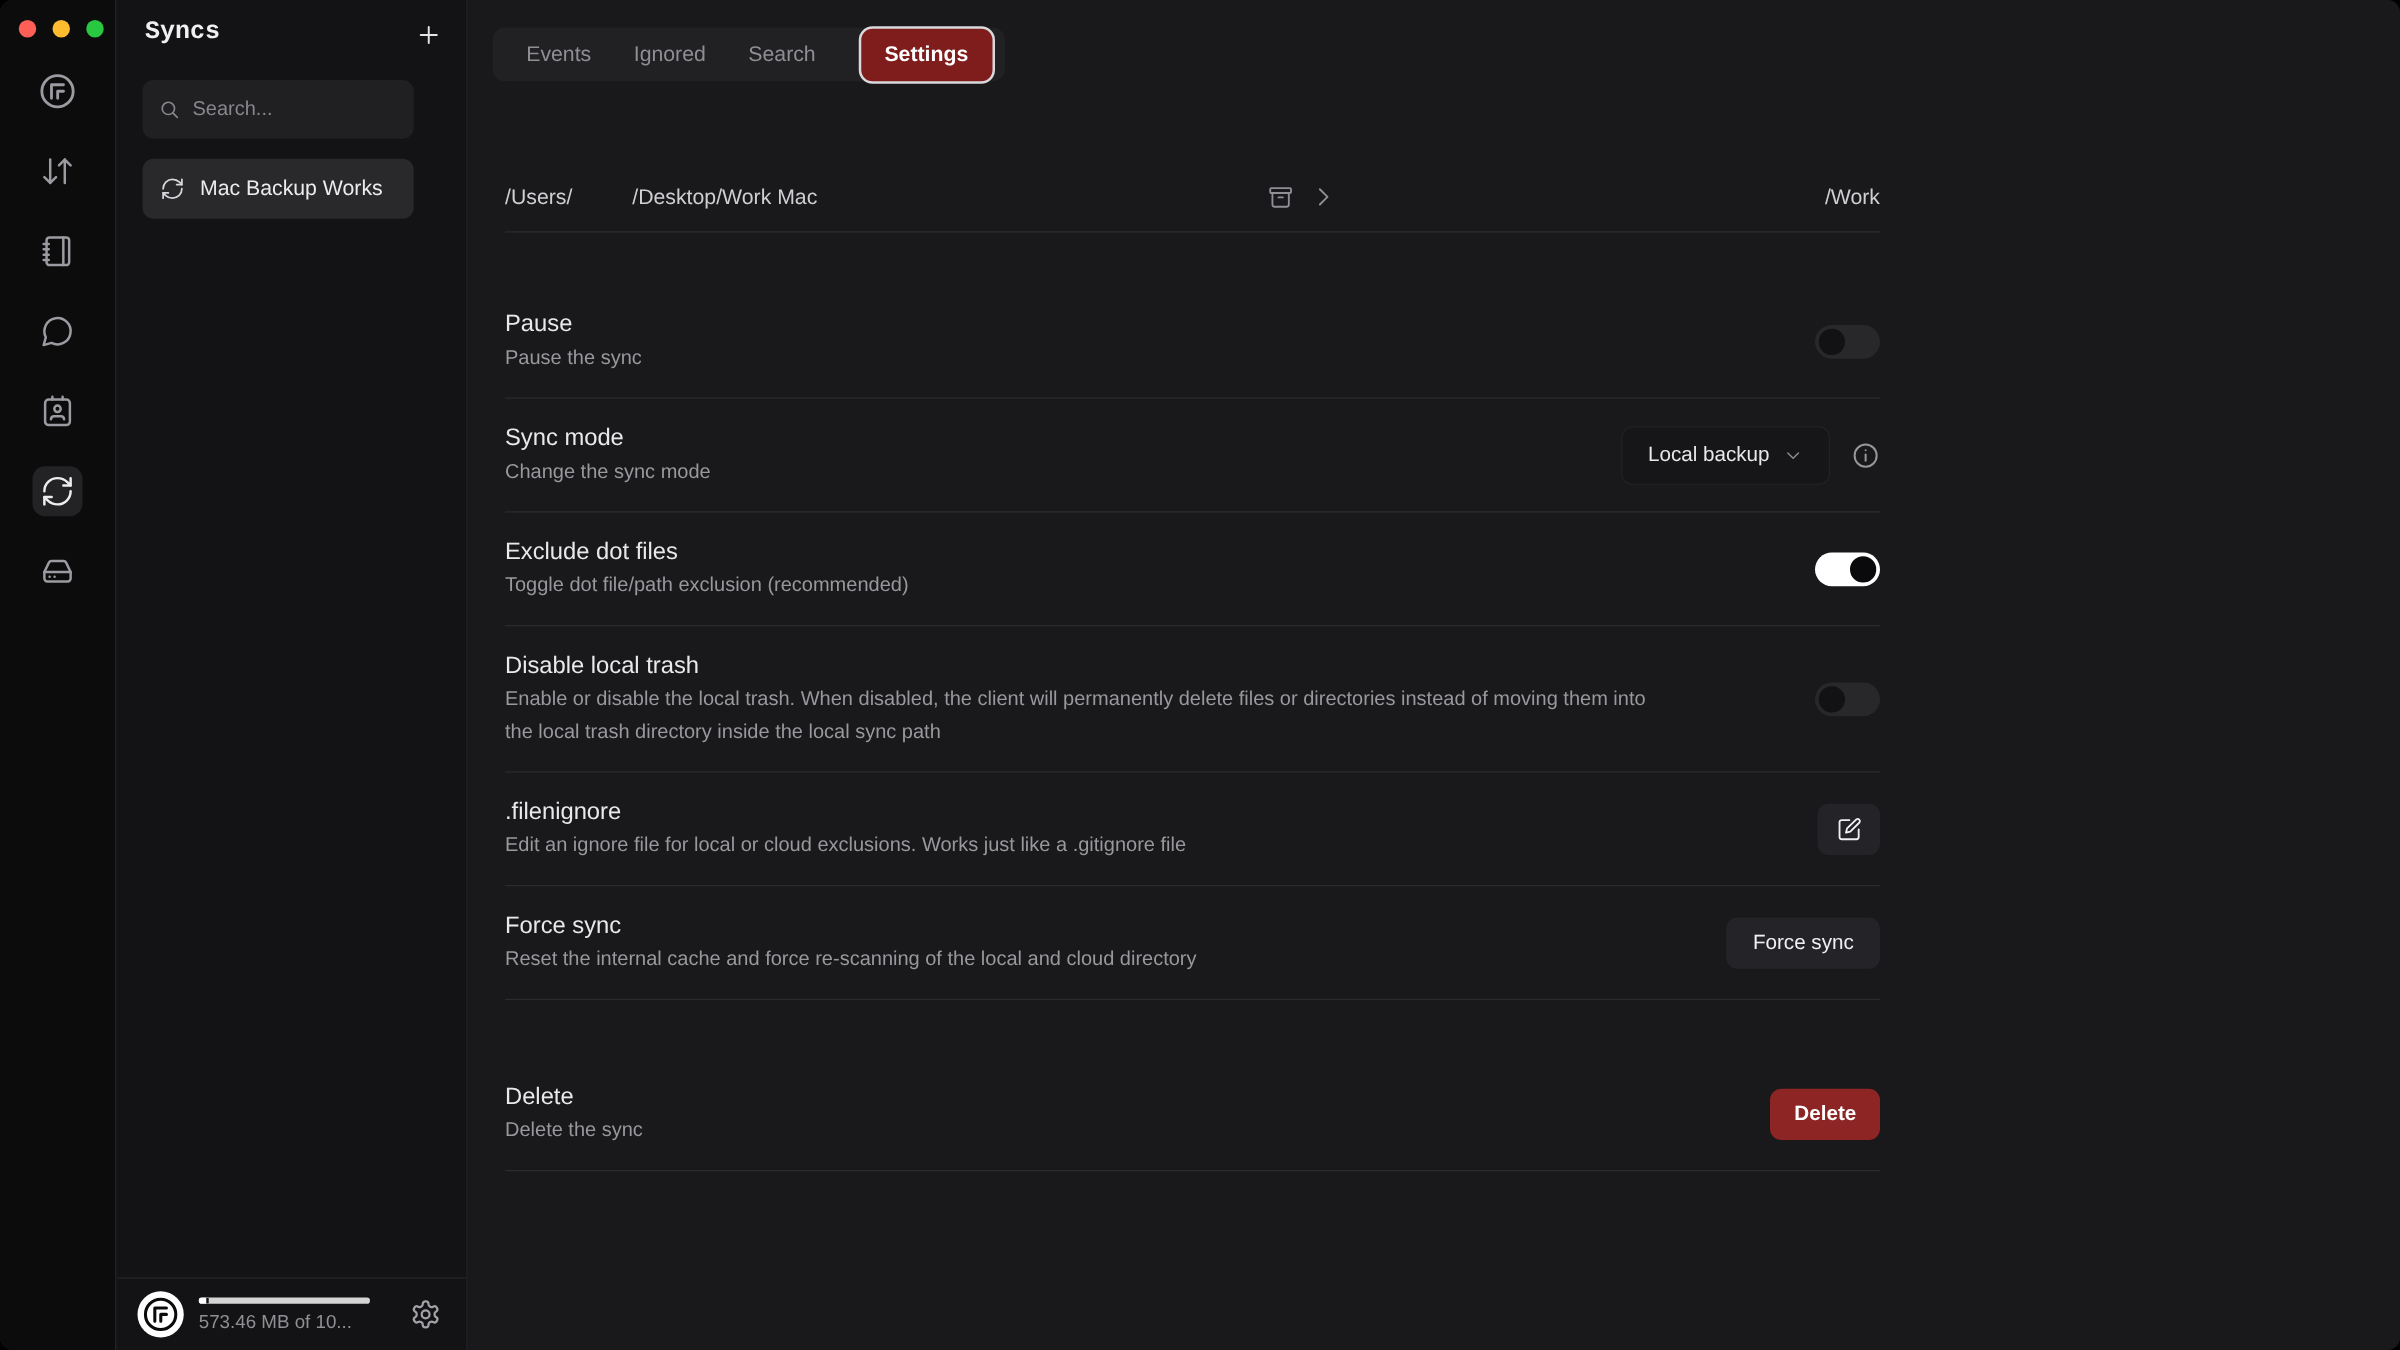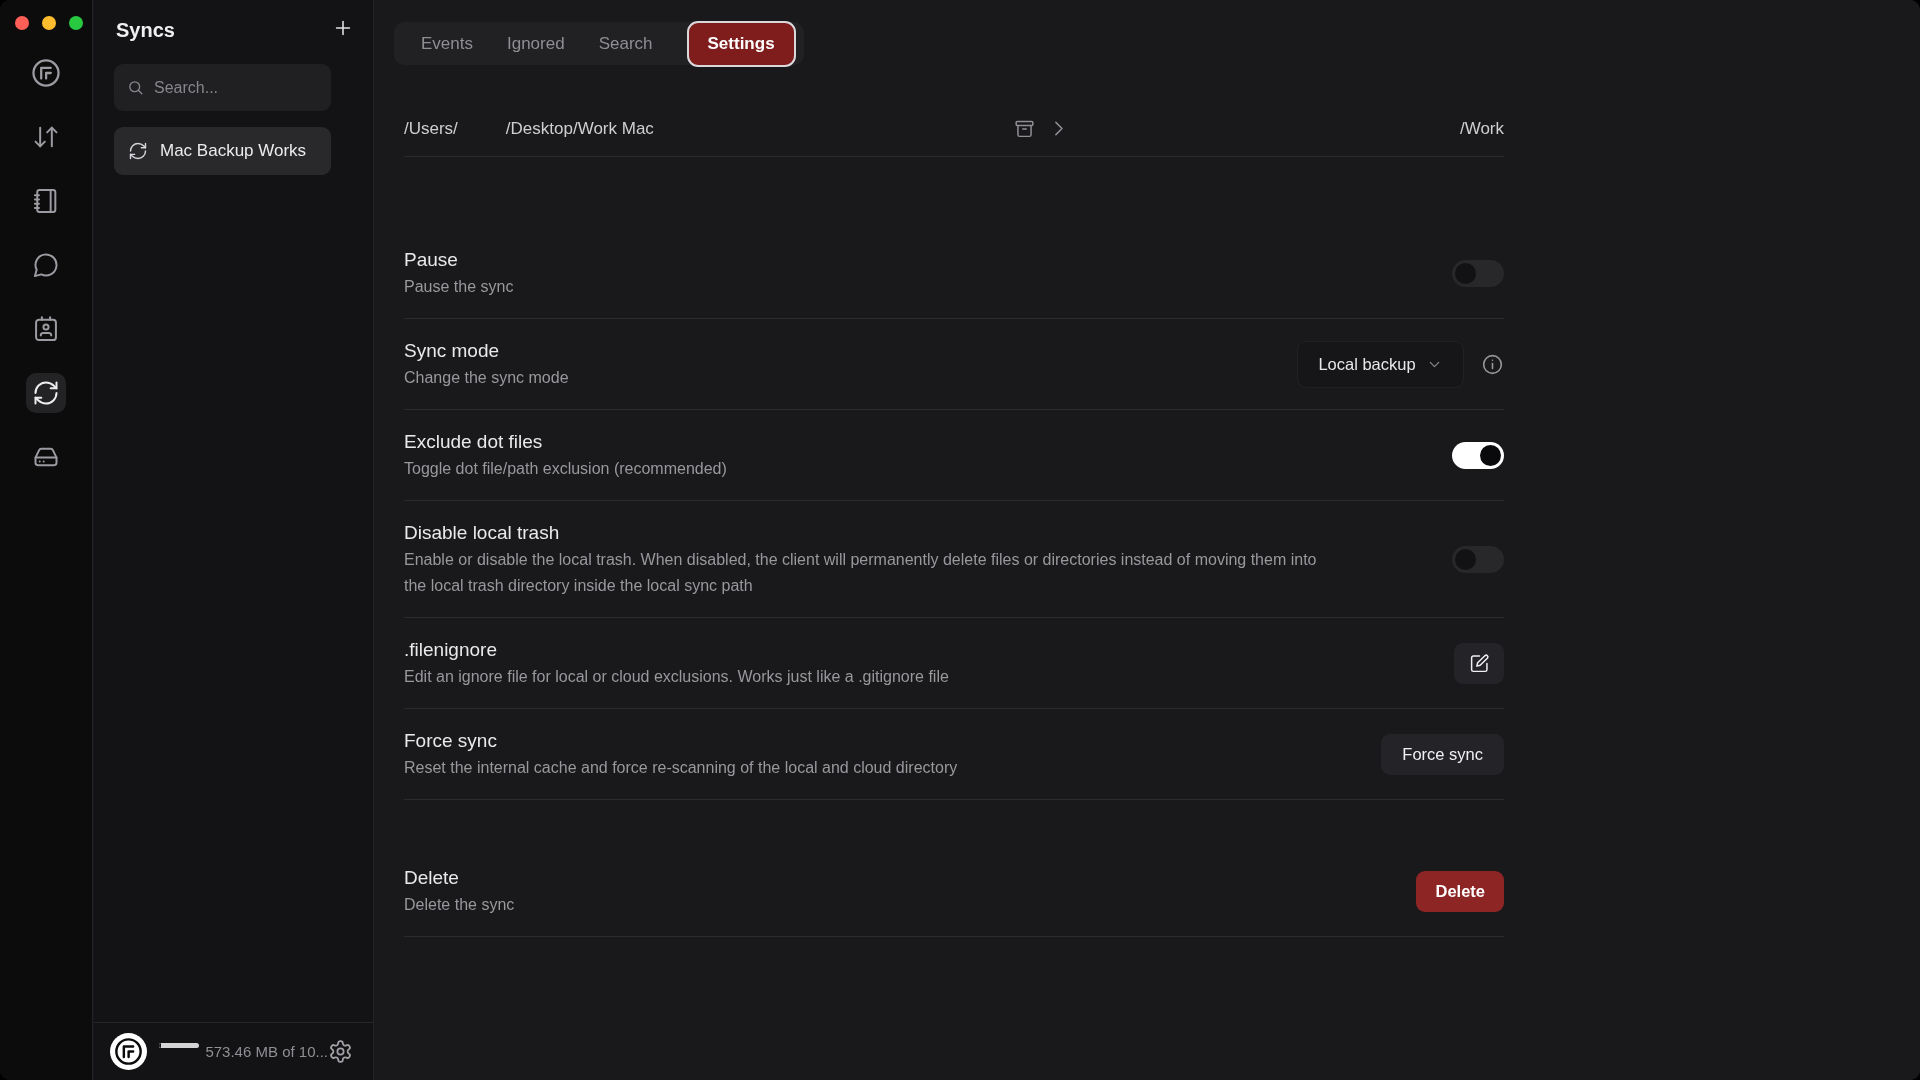--- a/index.html
+++ b/index.html
@@ -14,47 +14,47 @@
   .rail-items { position:absolute; top:53px; left:0; right:1px; display:flex; flex-direction:column; align-items:center; gap:24px; }
   .rail-item { width:40px; height:40px; border-radius:10px; display:flex; align-items:center; justify-content:center; color:#9b9ba1; cursor:pointer; }
   .rail-item.active { background:#232326; color:#ededf0; }
   .rail-item svg { width:28px; height:28px; }
   .rail-item.logo svg { width:32px; height:32px; }
 
   svg.ic { fill:none; stroke:currentColor; stroke-width:1.7; stroke-linecap:round; stroke-linejoin:round; }
 
   
   .sidebar { position:absolute; left:94px; top:0; bottom:0; width:280px; background:#131315; border-right:1px solid #232327; }
-  .sb-head { position:absolute; top:14px; left:22px; right:16px; display:flex; align-items:flex-end; justify-content:space-between; }
+  .sb-head { position:absolute; top:14px; left:22px; right:16px; display:flex; align-items:flex-start; justify-content:space-between;font-family:Liberation Mono, monospace; }
   .sb-title { font-size:20px; font-weight:600; color:#f0f0f2; }
   .sb-add { width:28px; height:28px; color:#e4e4e7; background:none; border:none; cursor:pointer; display:flex; align-items:center; justify-content:center; }
   .sb-add svg { width:22px; height:22px; }
   .sb-search { position:absolute; top:64px; left:20px; width:217px; height:47px; background:#202023; border-radius:9px; display:flex; align-items:center; padding:0 12px; gap:9px; color:#86868c; }
   .sb-search svg { width:19px; height:19px; flex:none; }
   .sb-search input { background:transparent; border:none; outline:none; color:#dcdcdf; font-size:16px; width:100%; font-family:inherit; }
   .sb-search input::placeholder { color:#86868c; }
   .sb-item { position:absolute; top:127px; left:20px; width:217px; height:48px; background:#29292c; border-radius:9px; display:flex; align-items:center; padding:0 14px; gap:12px; color:#ececef; font-size:17px; font-weight:500; cursor:pointer; }
   .sb-item svg { width:20px; height:20px; color:#d6d6da; flex:none; }
   .sb-foot { position:absolute; left:0; right:0; bottom:0; height:58px; border-top:1px solid #26262a; display:flex; align-items:center; padding:0 20px 0 16px; }
   .avatar { width:37px; height:37px; border-radius:50%; background:#fff; display:flex; align-items:center; justify-content:center; flex:none; }
   .avatar svg { width:31px; height:31px; color:#0b0b0c; stroke-width:1.9; }
-  .storage { margin-left:12px; display:flex; flex-direction:row; gap:6px; min-width:0; }
+  .storage { margin-left:12px; display:flex; flex-direction:column; gap:6px; min-width:0; }
   .progress-track { width:137px; height:5px; border-radius:3px; background:rgba(255,255,255,0.82); position:relative; overflow:hidden; }
   .progress-fill { position:absolute; left:0; top:0; bottom:0; background:#ffffff; border-right:2px solid #131315; }
   .storage-text { font-size:15px; color:#8f8f94; white-space:nowrap; }
   .sb-gear { margin-left:auto; background:none; border:none; color:#a2a2a7; cursor:pointer; display:flex; }
   .sb-gear svg { width:25px; height:25px; }
 
   
   .main { position:absolute; left:375px; top:0; right:0; bottom:0; background:#19191b; }
   .tabbar { position:absolute; top:22px; left:19px; height:43px; background:#212124; border-radius:10px; display:flex; align-items:center; gap:34px; padding:0 27px; }
   .tab { font-size:17px; color:#8e8e93; cursor:pointer; white-space:nowrap; }
   .tab.active { color:#ffffff; font-weight:600; background:#7f1d1d; border:2px solid #d9d9dc; border-radius:11px; padding:11px 19px; margin:-6px -19px -6px 0; }
 
-  .pathrow { position:absolute; top:101px; left:29px; width:1100px; height:56px; border-bottom:1px solid rgba(255,255,255,0.08); display:flex; align-items:center; font-size:17px; color:#cfcfd3; }
+  .pathrow { position:absolute; top:130px; left:29px; width:1100px; height:56px; border-bottom:1px solid rgba(255,255,255,0.08); display:flex; align-items:center; font-size:17px; color:#cfcfd3; }
   .path-spacer { display:inline-block; width:48px; }
   .path-icons { display:flex; align-items:center; gap:13px; margin-left:360px; color:#8f8f95; }
   .path-icons svg { width:21px; height:21px; cursor:pointer; }
   .path-remote { margin-left:auto; }
 
   .settings { position:absolute; top:228px; left:29px; width:1100px; }
   .row { display:flex; align-items:center; justify-content:space-between; padding:18px 0; border-bottom:1px solid rgba(255,255,255,0.08); }
   .row-text { min-width:0; }
   .row-title { font-size:19px; font-weight:500; color:#e9e9ec; line-height:28px; }
   .row-desc { font-size:16px; color:#98989d; line-height:26px; max-width:930px; }

